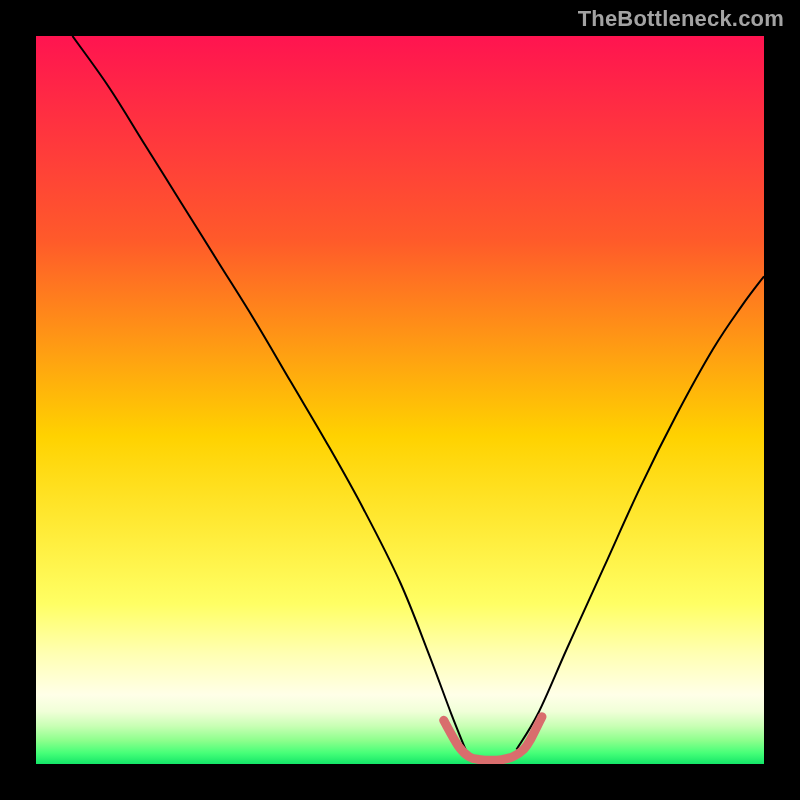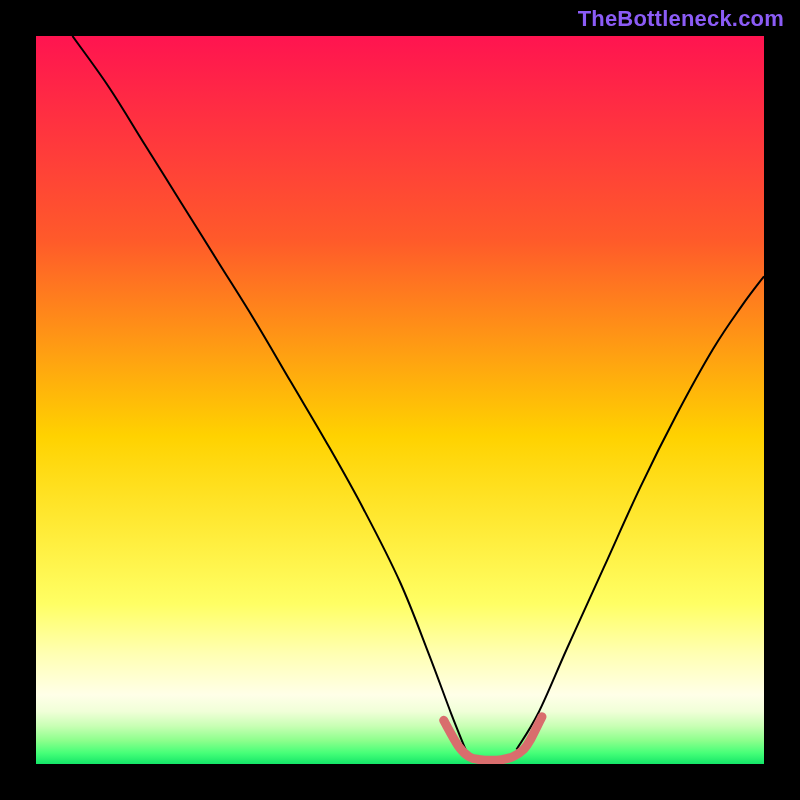--- a/index.html
+++ b/index.html
@@ -40,21 +40,21 @@
     width: 728px;
     height: 728px;
   }
   .watermark {
     position: absolute;
     top: 6px;
     right: 16px;
     font-family: Arial, Helvetica, sans-serif;
     font-size: 22px;
     font-weight: 600;
-    color: #8b5cf6;
+    color: #a3a3a3;
     letter-spacing: 0.2px;
   }
 </style>
 </head>
 <body>
 
 <div class="frame">
   <div class="plot">
     <svg class="gradient" viewBox="0 0 728 728" preserveAspectRatio="none">
       <defs>

